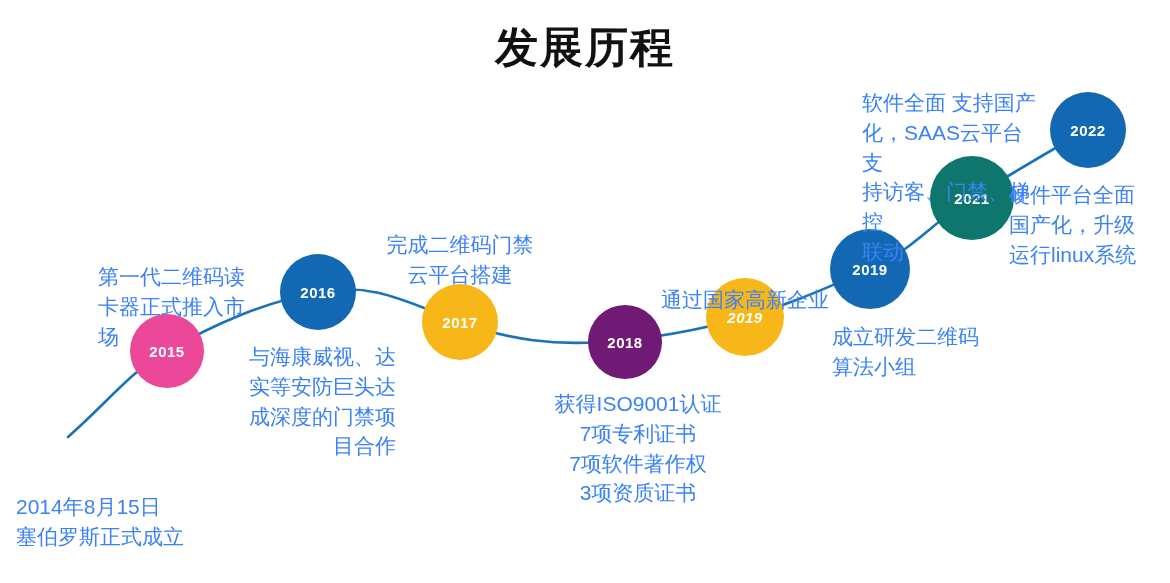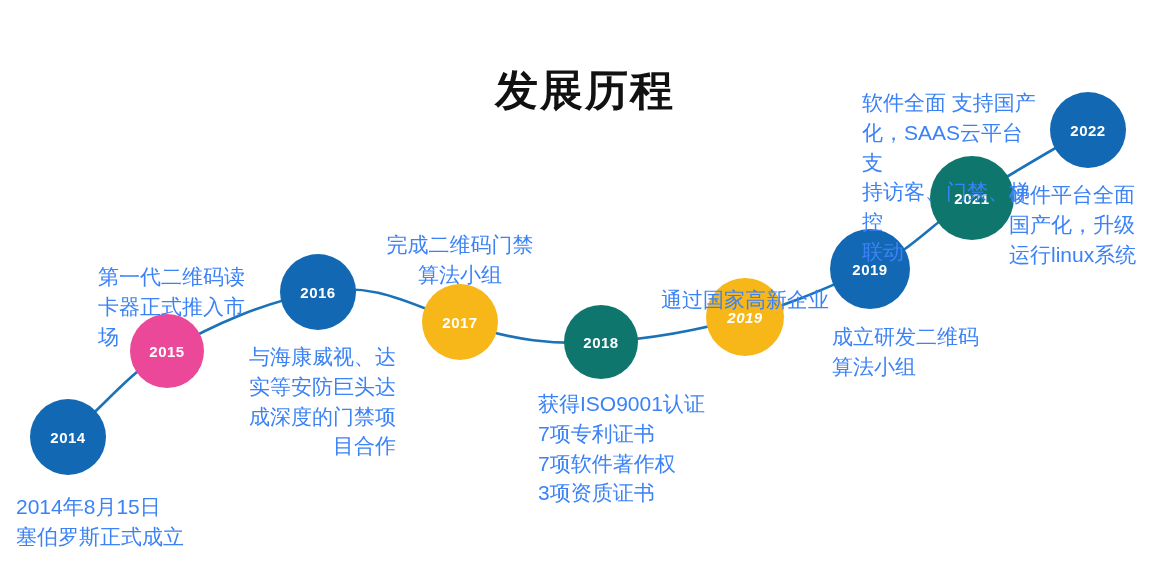--- a/index.html
+++ b/index.html
@@ -21,21 +21,20 @@
     position: absolute;
     left: 0;
     top: 24px;
     width: 1170px;
     text-align: center;
     font-size: 43px;
     font-weight: bold;
     letter-spacing: 2px;
     color: #111111;
     line-height: 1.1;
-    margin-top: 43px;
   }
   #connector {
     position: absolute;
     left: 0;
     top: 0;
     width: 1170px;
     height: 583px;
     pointer-events: none;
   }
   .node {
@@ -81,23 +80,20 @@
              C 110,400 130,372 167,351
              C 215,324 262,303 318,292
              C 375,281 412,305 460,322
              C 512,341 556,345 601,342
              C 650,339 700,330 745,317
              C 800,301 830,286 870,269
              C 912,251 935,220 972,198
              C 1015,172 1050,150 1088,130" fill="none" stroke="#1B72B8" stroke-width="2.6" stroke-linecap="round"></path>
   </svg>
 
-  <div class="node" style="left:30px; top:399px; width:76px; height:76px; background:#1268B3;">
-    <span class="node-label">2014</span>
-  </div>
   <div class="caption left" style="left:16px; top:492px; width:230px;">2014年8月15日
 塞伯罗斯正式成立</div>
 
   <div class="node" style="left:130px; top:314px; width:74px; height:74px; background:#ec4899;">
     <span class="node-label">2015</span>
   </div>
   <div class="caption left" style="left:98px; top:262px; width:150px;">第一代二维码读
 卡器正式推入市
 场</div>
 
@@ -106,26 +102,26 @@
   </div>
   <div class="caption left" style="left:246px; top:342px; width:150px;text-align:right;">与海康威视、达
 实等安防巨头达
 成深度的门禁项
 目合作</div>
 
   <div class="node" style="left:422px; top:284px; width:76px; height:76px; background:#F8B718;">
     <span class="node-label">2017</span>
   </div>
   <div class="caption center" style="left:384px; top:230px; width:152px;">完成二维码门禁
-算法小组</div>
+云平台搭建</div>
 
-  <div class="node" style="left:564px; top:305px; width:74px; height:74px; background:#0f766e;align-items:center;">
+  <div class="node" style="left:588px; top:305px; width:74px; height:74px; background:#701a75;align-items:center;">
     <span class="node-label">2018</span>
   </div>
-  <div class="caption left" style="left:538px; top:389px; width:200px;">获得ISO9001认证
+  <div class="caption left" style="left:538px; top:389px; width:200px;text-align:center;">获得ISO9001认证
 7项专利证书
 7项软件著作权
 3项资质证书</div>
 
   <div class="node" style="left:706px; top:278px; width:78px; height:78px; background:#F8B718;font-style:italic;">
     <span class="node-label">2019</span>
   </div>
   <div class="caption left" style="left:661px; top:249px; width:180px;margin-top:36px;">通过国家高新企业</div>
 
   <div class="node" style="left:830px; top:229px; width:80px; height:80px; background:#1268B3;">

